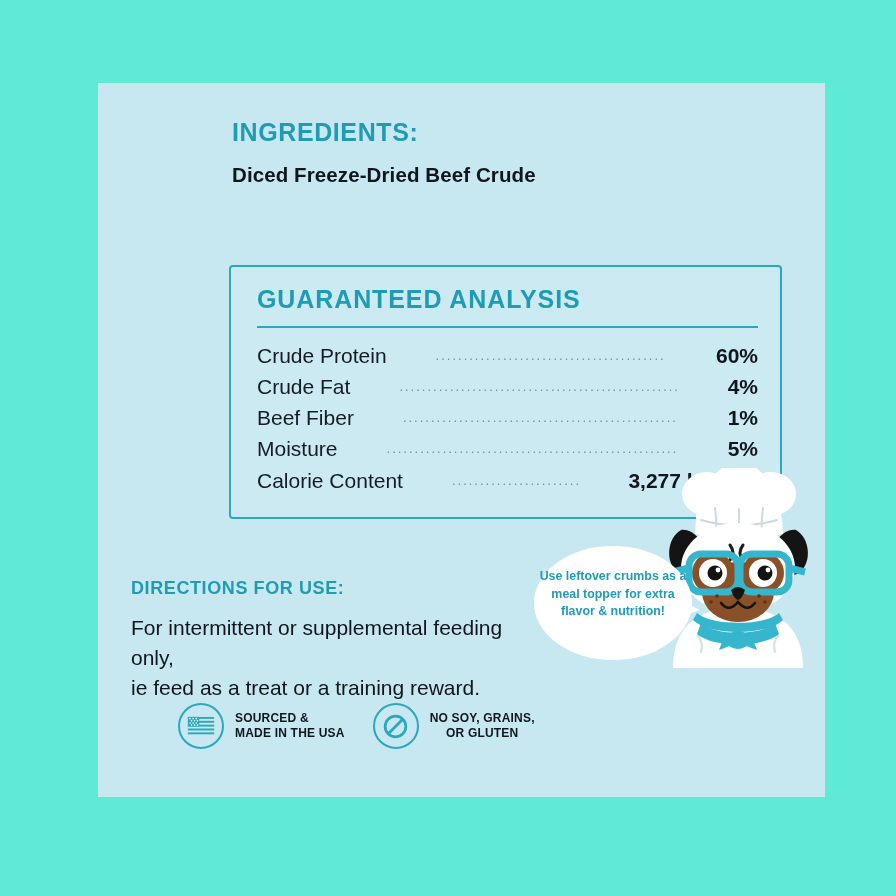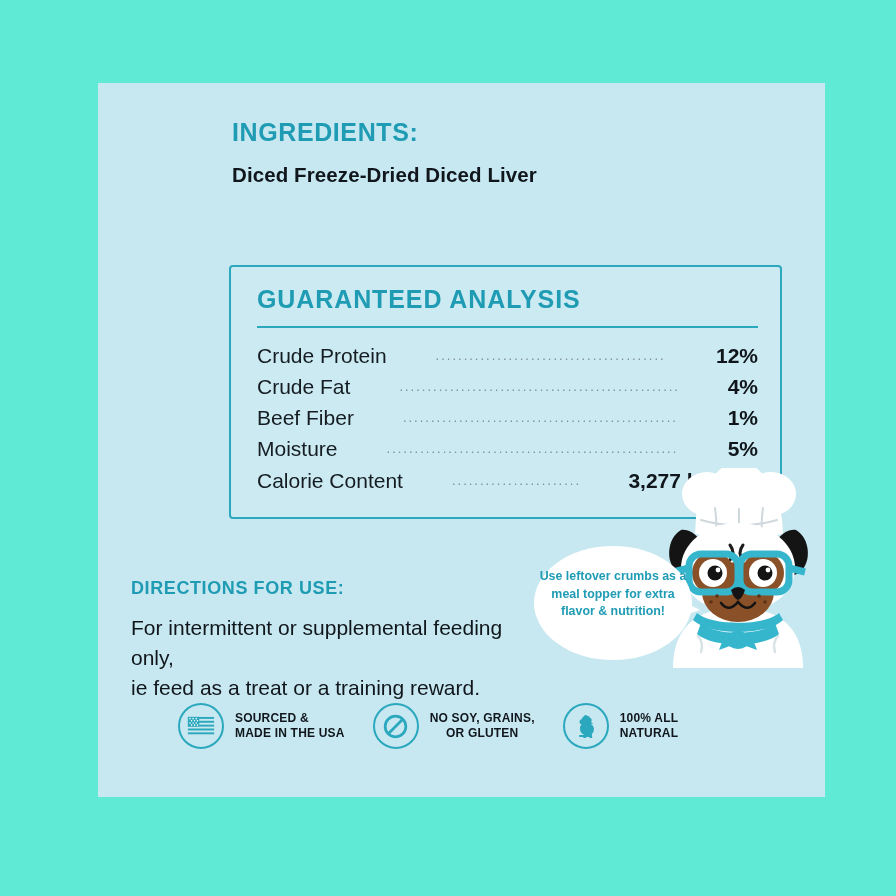--- a/index.html
+++ b/index.html
@@ -222,33 +222,33 @@
 </style>
 </head>
 <body>
 
 <div id="root">
 
   <div class="panel">
 
     <div class="ingredients-block">
       <h2 class="section-heading">INGREDIENTS:</h2>
-      <p class="ingredients-text">Diced Freeze-Dried Diced Liver</p>
+      <p class="ingredients-text">Diced Freeze-Dried Beef Crude</p>
     </div>
 
     <div class="ga-box">
       <div class="ga-inner">
         <h3 class="ga-title">GUARANTEED ANALYSIS</h3>
         <div class="ga-divider"></div>
         <div class="ga-rows">
 
           <div class="ga-row">
             <span class="ga-label">Crude Protein</span>
             <span class="ga-leader">............................................................................</span>
-            <span class="ga-value">12%</span>
+            <span class="ga-value">60%</span>
           </div>
 
           <div class="ga-row">
             <span class="ga-label">Crude Fat</span>
             <span class="ga-leader">............................................................................</span>
             <span class="ga-value">4%</span>
           </div>
 
           <div class="ga-row">
             <span class="ga-label">Beef Fiber</span>
@@ -385,27 +385,17 @@
         <div class="badge-icon">
           <svg viewBox="0 0 30 30" width="27" height="27">
             <circle cx="15" cy="15" r="11.5" fill="none" stroke="#2ba8bd" stroke-width="3"></circle>
             <line x1="7" y1="23" x2="23" y2="7" stroke="#2ba8bd" stroke-width="3"></line>
           </svg>
         </div>
         <div class="badge-label">NO SOY, GRAINS,
 OR GLUTEN</div>
       </div>
 
-      <div class="badge badge-b3">
-        <div class="badge-icon">
-          <svg viewBox="0 0 30 30" width="26" height="26">
-            <path d="M13 3 q2 -1.6 3.6 0.6 q2 -0.6 2.6 1.6 q2.4 0.6 2.4 3 q0 1.4 -0.8 2.4 l2.6 1.4 l-2.8 0.6 q3.6 2.2 3.6 6.2 q0 3.4 -2.6 5.6 l0.6 4.4 l-3 0 l-0.6 -3.2 q-1.4 0.4 -3 0.4 l-0.8 2.8 l-3 0 l0.8 -3.6 q-4.2 -2 -4.6 -6.6 q-0.2 -3.2 1.8 -5.4 q-2.4 -0.6 -2.4 -3 q0 -2.6 2.8 -3.4 q0.4 -2.4 2.8 -3.4 Z" fill="#2ba8bd"></path>
-            <path d="M8 26.6 h13" stroke="#2ba8bd" stroke-width="2.2" stroke-linecap="round"></path>
-          </svg>
-        </div>
-        <div class="badge-label">100% ALL
-NATURAL</div>
-      </div>
 
     </div>
 
   </div>
 </div>
 
 </body></html>

